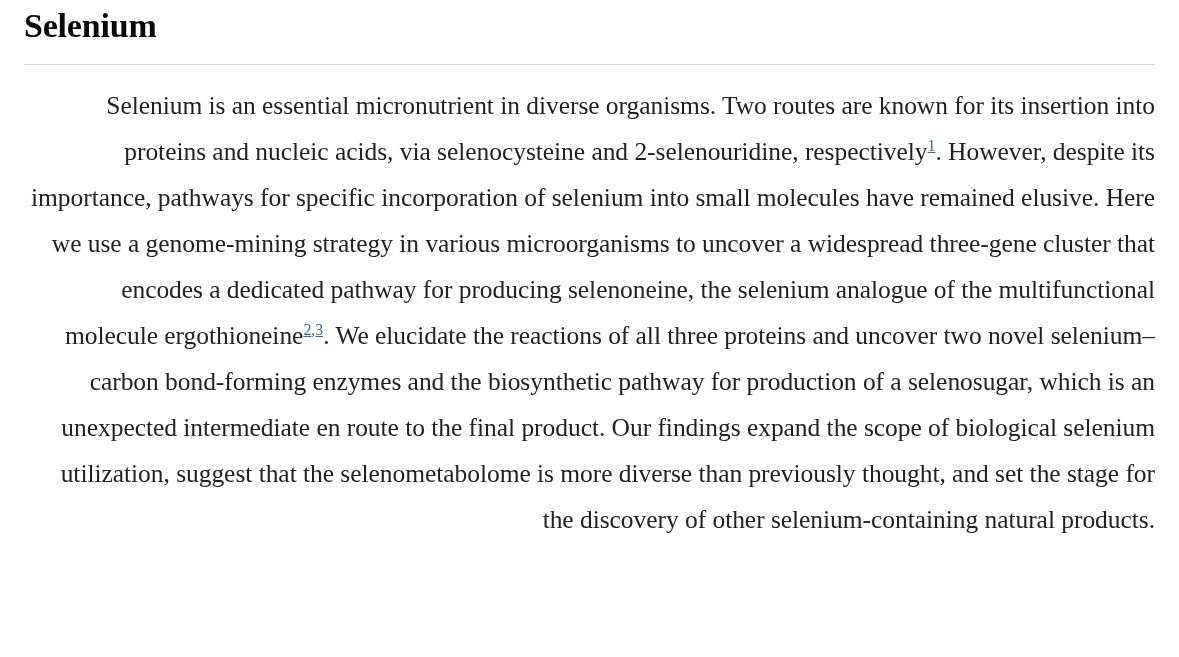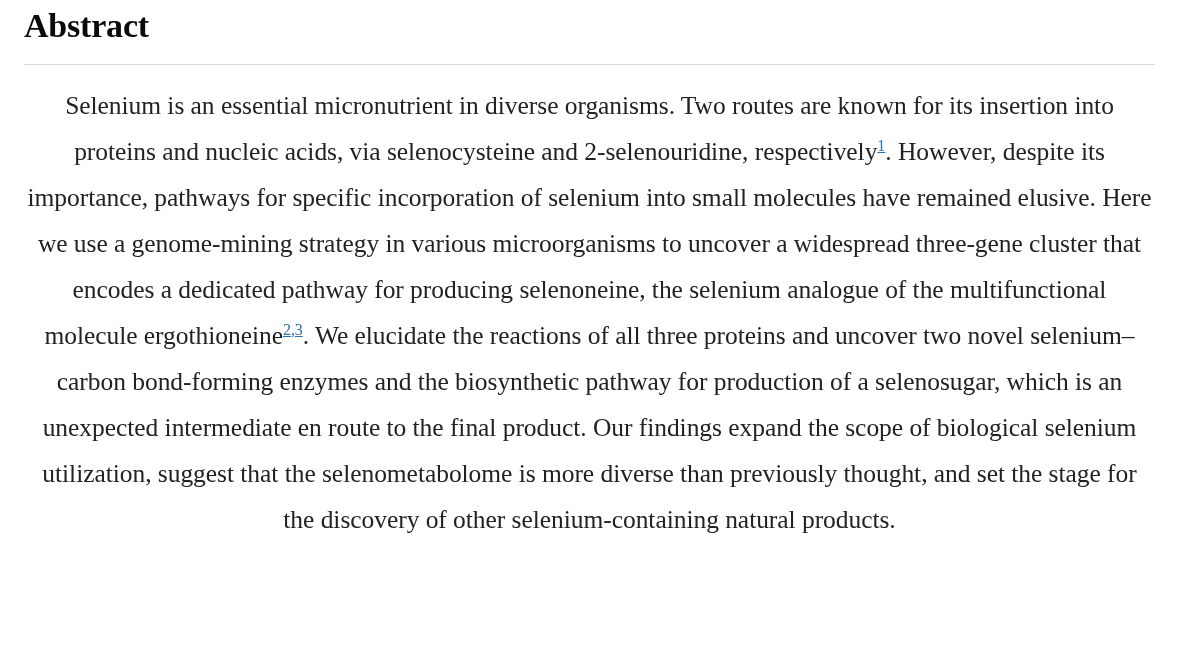--- a/index.html
+++ b/index.html
@@ -33,21 +33,21 @@
     border-top: 1px solid #d8d8d8;
     margin: 18px 0 0 0;
     width: 1131px;
   }
   .abstract-body {
     font-family: "Liberation Serif", serif;
     font-size: 25.5px;
     line-height: 46px;
     color: #222222;
     margin-top: 18px;
-    text-align: center;
+    text-align: right;
     letter-spacing: -0.05px;
   }
   .ref-link {
     color: #2c6fad;
     font-size: 16px;
     vertical-align: super;
     line-height: 0;
     text-decoration: underline;
     cursor: pointer;
   }
@@ -56,19 +56,19 @@
     font-size: 16px;
     vertical-align: super;
     line-height: 0;
   }
 </style>
 </head>
 <body>
 
 <section class="abstract-section">
 
-  <h2 class="abstract-heading">Abstract</h2>
+  <h2 class="abstract-heading">Selenium</h2>
 
   <hr class="heading-rule">
 
   <p class="abstract-body"><span>Selenium is an essential micronutrient in diverse organisms. Two routes are known for its insertion into proteins and nucleic acids, via selenocysteine and 2-selenouridine, respectively</span><a class="ref-link" href="#">1</a><span>. However, despite its importance, pathways for specific incorporation of selenium into small molecules have remained elusive. Here we use a genome-mining strategy in various microorganisms to uncover a widespread three-gene cluster that encodes a dedicated pathway for producing selenoneine, the selenium analogue of the multifunctional molecule ergothioneine</span><a class="ref-link" href="#">2</a><span class="ref-sep">,</span><a class="ref-link" href="#">3</a><span>. We elucidate the reactions of all three proteins and uncover two novel selenium–carbon bond-forming enzymes and the biosynthetic pathway for production of a selenosugar, which is an unexpected intermediate en route to the final product. Our findings expand the scope of biological selenium utilization, suggest that the selenometabolome is more diverse than previously thought, and set the stage for the discovery of other selenium-containing natural products.</span></p>
 
 </section>
 
 </body></html>

